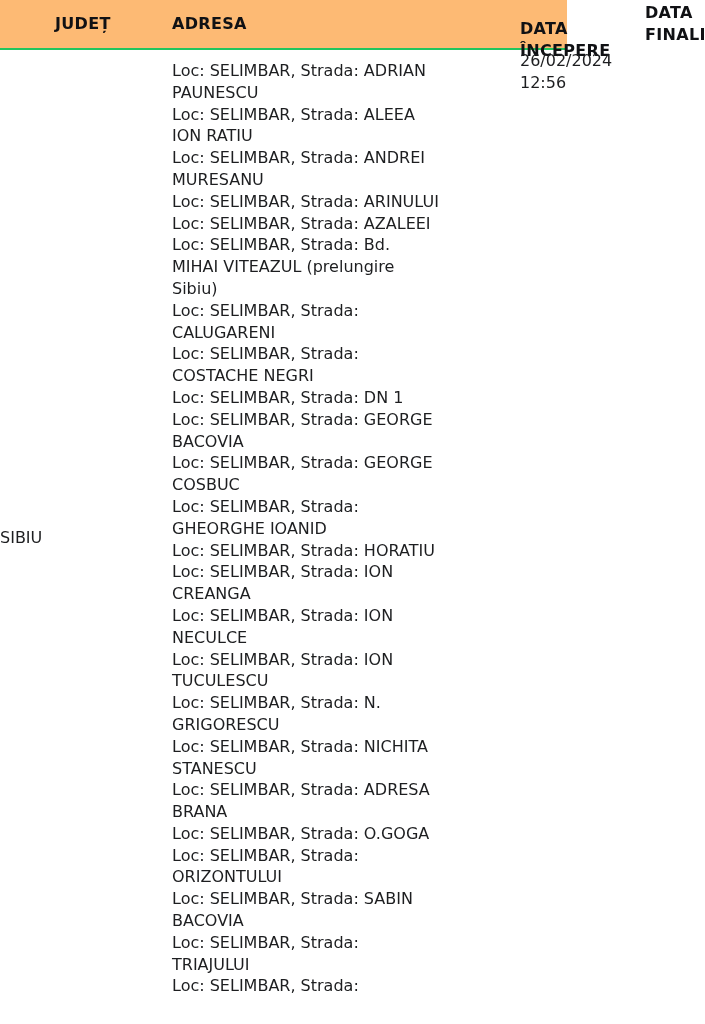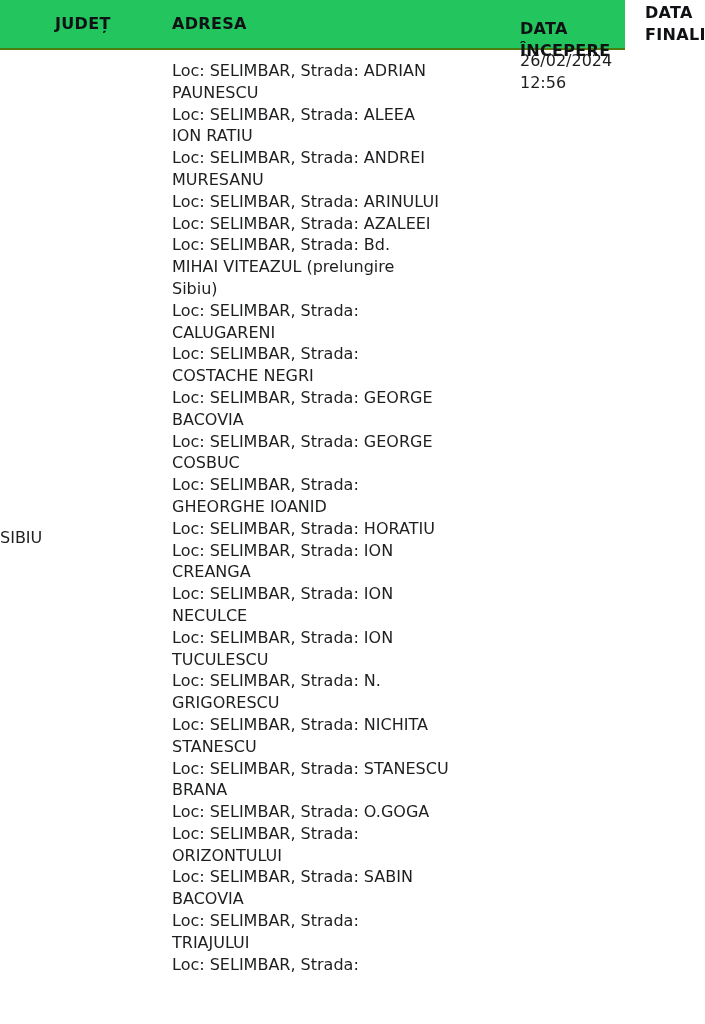--- a/index.html
+++ b/index.html
@@ -17,25 +17,25 @@
   .table {
     position: relative;
     width: 705px;
     height: 1024px;
     overflow: hidden;
     background: #ffffff;
   }
   
   .thead {
     display: flex;
-    width: 625px;
+    width: 567px;
     height: 50px;
     box-sizing: border-box;
-    background: #22c55e;
-    border-bottom: 2px solid #4d7c0f;
+    background: #fdba74;
+    border-bottom: 2px solid #22c55e;
     font-weight: bold;
     font-size: 16px;
     color: #101114;
     letter-spacing: 0.02em;
   }
   .th {
     box-sizing: border-box;
     display: flex;
     align-items: center;
     line-height: 22px;
@@ -128,20 +128,23 @@
         </div>
         <div>
           <div class="address-line">Loc: SELIMBAR, Strada:</div>
           <div class="address-line">CALUGARENI</div>
         </div>
         <div>
           <div class="address-line">Loc: SELIMBAR, Strada:</div>
           <div class="address-line">COSTACHE NEGRI</div>
         </div>
         <div>
+          <div class="address-line">Loc: SELIMBAR, Strada: DN 1</div>
+        </div>
+        <div>
           <div class="address-line">Loc: SELIMBAR, Strada: GEORGE</div>
           <div class="address-line">BACOVIA</div>
         </div>
         <div>
           <div class="address-line">Loc: SELIMBAR, Strada: GEORGE</div>
           <div class="address-line">COSBUC</div>
         </div>
         <div>
           <div class="address-line">Loc: SELIMBAR, Strada:</div>
           <div class="address-line">GHEORGHE IOANID</div>
@@ -163,21 +166,21 @@
         </div>
         <div>
           <div class="address-line">Loc: SELIMBAR, Strada: N.</div>
           <div class="address-line">GRIGORESCU</div>
         </div>
         <div>
           <div class="address-line">Loc: SELIMBAR, Strada: NICHITA</div>
           <div class="address-line">STANESCU</div>
         </div>
         <div>
-          <div class="address-line">Loc: SELIMBAR, Strada: STANESCU</div>
+          <div class="address-line">Loc: SELIMBAR, Strada: ADRESA</div>
           <div class="address-line">BRANA</div>
         </div>
         <div>
           <div class="address-line">Loc: SELIMBAR, Strada: O.GOGA</div>
         </div>
         <div>
           <div class="address-line">Loc: SELIMBAR, Strada:</div>
           <div class="address-line">ORIZONTULUI</div>
         </div>
         <div>

